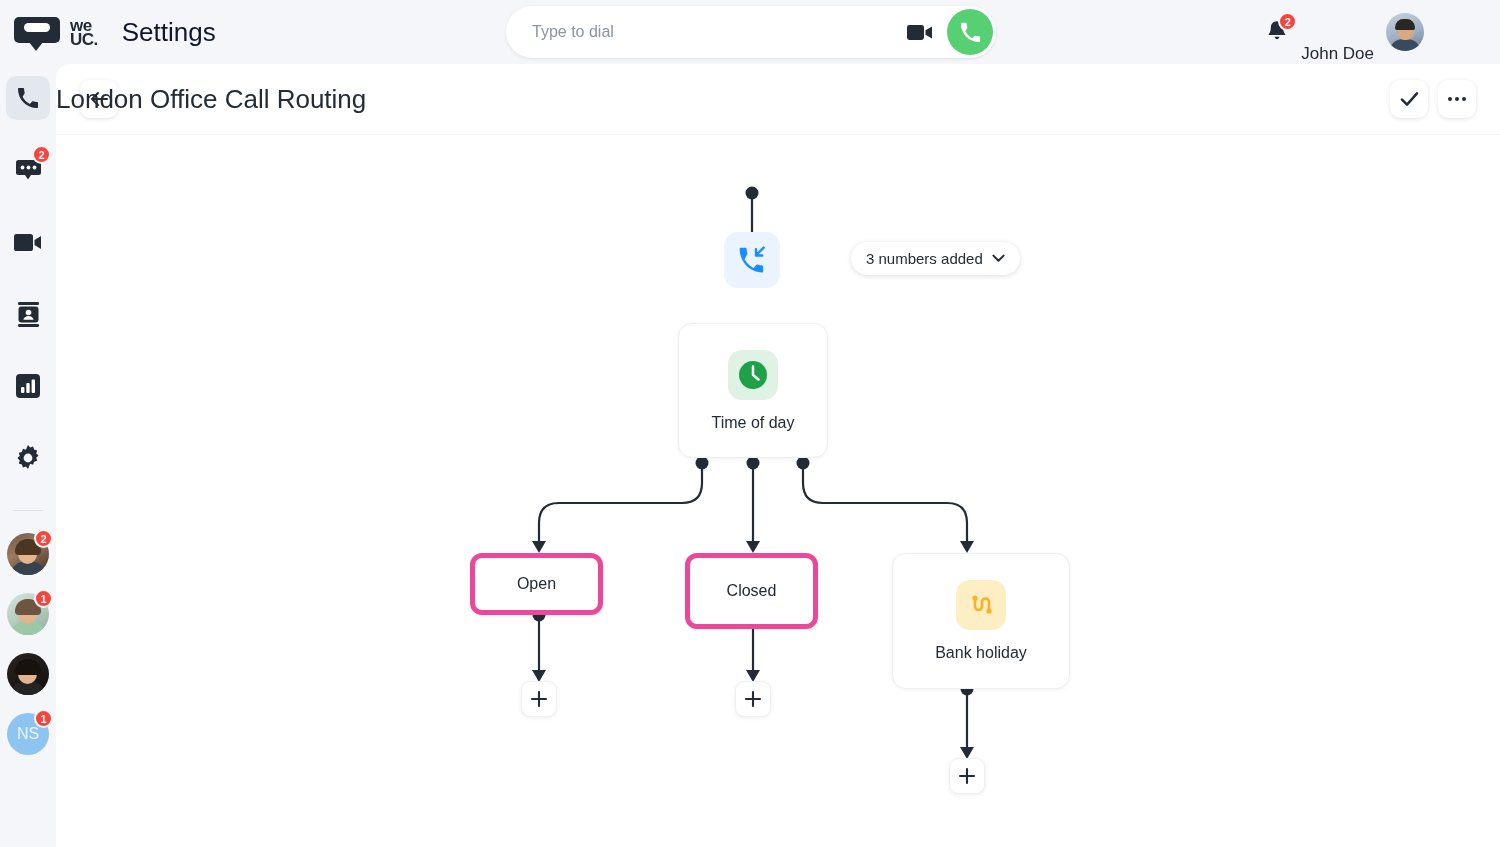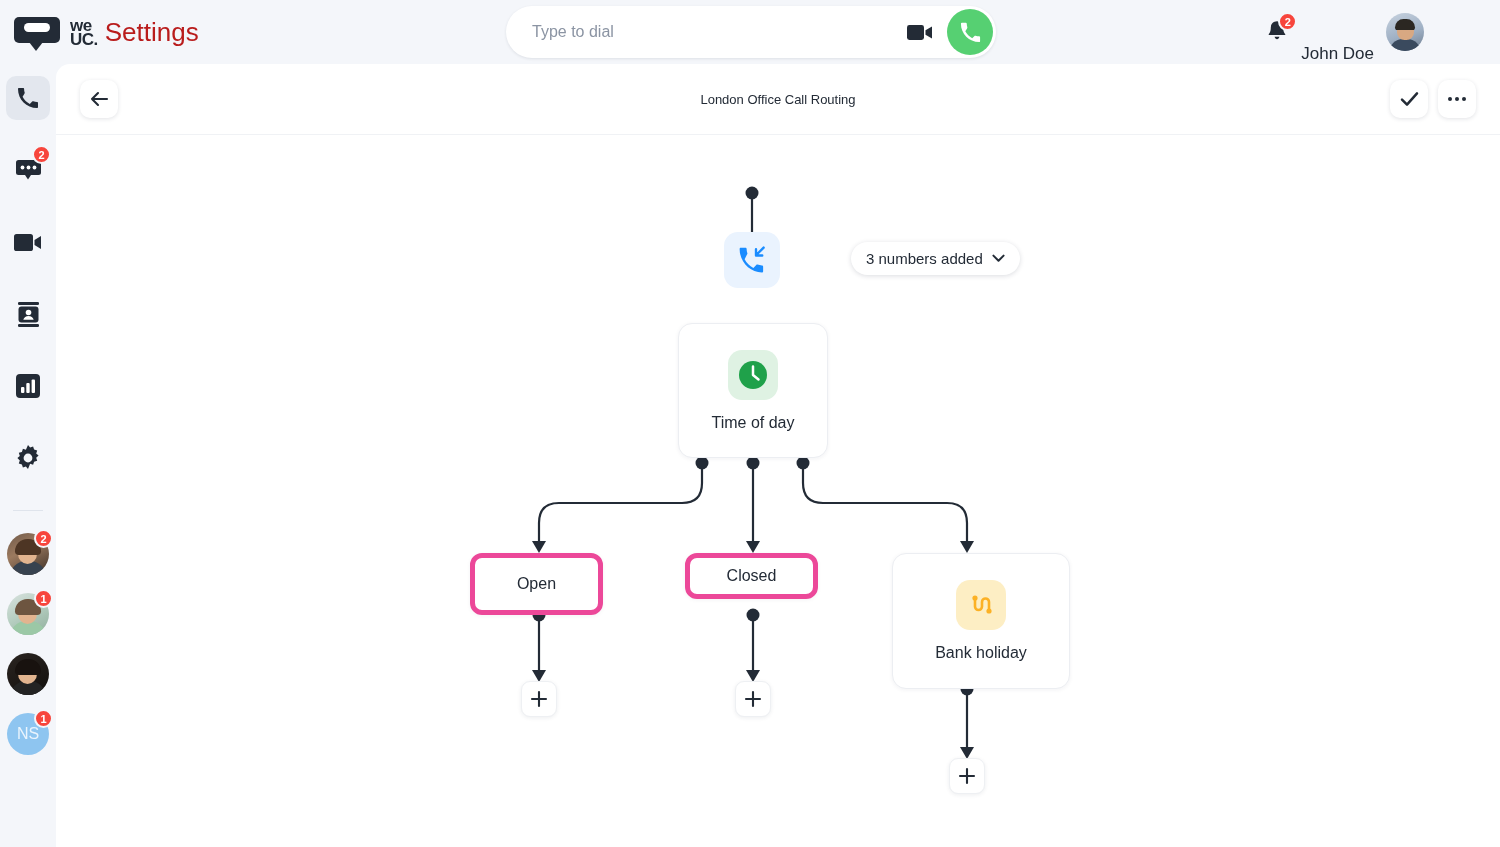--- a/index.html
+++ b/index.html
@@ -28,21 +28,21 @@
     border-top: 9px solid #232b36;
   }
   .logo-slot {
     position: absolute; width: 26px; height: 9px; background: #fff;
     border-radius: 5px; left: 10px; top: 6px;
   }
   .logo-word {
     font-weight: bold; font-size: 17px; line-height: 14px; color: #232b36;
     letter-spacing: -0.5px; padding-top: 1px;
   }
-  .app-title { font-size: 26px; margin-left: 7px; color: #b91c1c; }
+  .app-title { font-size: 26px; margin-left: 24px; color: #0f172a; }
   .dialwrap {
     position: absolute; left: 506px; top: 6px; width: 490px; height: 52px;
     background: #fff; border-radius: 26px; display: flex; align-items: center;
     box-shadow: 0 1px 3px rgba(30,40,60,.10);
   }
   .dial-input {
     flex: 1; border: none; outline: none; background: transparent;
     font-size: 16px; font-family: "Liberation Sans", sans-serif;
     padding-left: 26px; color: #0f172a;
   }
@@ -130,22 +130,22 @@
     display: flex; align-items: center;
   }
   .icon-btn {
     width: 38px; height: 38px; border-radius: 10px; background: #fff;
     box-shadow: 0 1px 4px rgba(30,40,60,.13);
     display: flex; align-items: center; justify-content: center;
     border: none; cursor: pointer;
   }
   .back-btn { position: absolute; left: 24px; }
   .head-title {
-    position: absolute; left: 0; right: 0; text-align: center;
-    font-size: 13px; color: #232b36;
+    position: absolute; left: 0; right: 0; 
+    font-size: 26px; color: #232b36;
   }
   .head-actions { position: absolute; right: 24px; display: flex; gap: 10px; }
   .dots { display: flex; gap: 3px; }
   .dots i { width: 4px; height: 4px; border-radius: 50%; background: #232b36; }
   
   .flow { position: absolute; inset: 71px 0 0 0; }
   .svg-layer { position: absolute; left: 0; top: 0; }
   .node { position: absolute; }
   .start-icon {
     width: 56px; height: 56px; border-radius: 14px; background: #eaf3fe;
@@ -398,21 +398,21 @@
             <path d="M17 8.5V17l5.5 4.5" stroke="#fff" stroke-width="2.5" fill="none" stroke-linecap="round" stroke-linejoin="round"></path>
           </svg>
       </div>
       <div class="card-label">Time of day</div>
     </div>
 
     <div class="node pill" style="left:414px; top:418px; width:133px; height:62px;">
       <span>Open</span>
     </div>
 
-    <div class="node pill" style="left:629px; top:418px; width:133px; height:46px;">
+    <div class="node pill" style="left:629px; top:418px; width:133px; height:76px;">
       <span>Closed</span>
     </div>
 
     <div class="node card" style="left:836px; top:418px; width:178px; height:136px;">
       <div class="card-icon icon-amber">
         <svg width="32" height="32" viewBox="0 0 32 32" fill="none" stroke="#fcb125" stroke-width="2.6" stroke-linecap="round">
             <path d="M10 10v7.5a3.5 3.5 0 007 0V13a3.5 3.5 0 017 0v8"></path>
             <circle cx="10" cy="9" r="2.6" fill="#fcb125" stroke="none"></circle>
             <circle cx="24" cy="22" r="2.6" fill="#fcb125" stroke="none"></circle>
           </svg>

